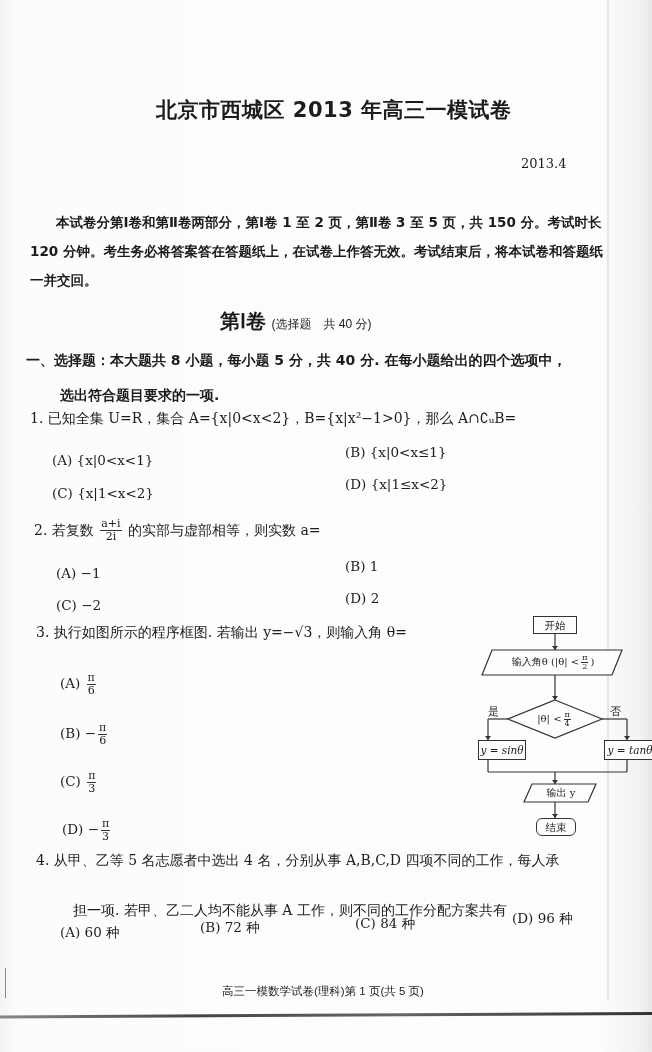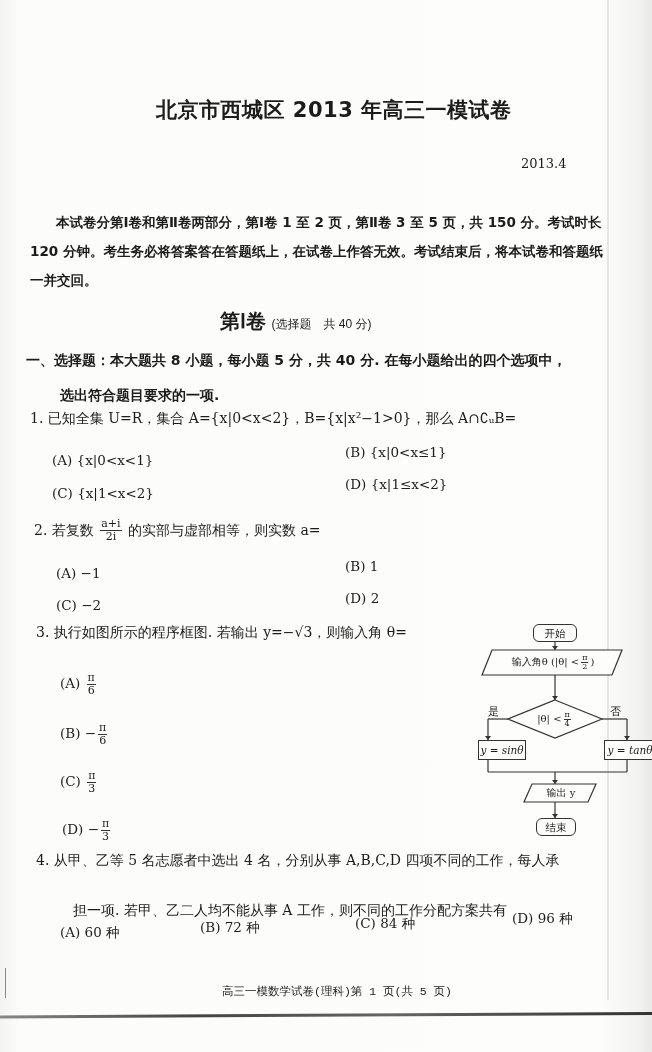--- a/index.html
+++ b/index.html
@@ -74,21 +74,21 @@
     .fc .node {
       position: absolute; font-size: 10.5px; text-align: center;
       border: 1.3px solid #333; background: #fdfdfc; white-space: nowrap;
     }
     .fc .para {
       position: absolute; font-size: 10px; text-align: center; white-space: nowrap;
     }
     .fc .label { position: absolute; font-size: 11px; }
     .fc svg { position: absolute; left: 0; top: 0; }
 
-    .footer { left: 222px; top: 984px; font-size: 11.5px; font-family: Liberation Mono, monospace; }
+    .footer { left: 222px; top: 984px; font-size: 11.5px; font-family: Liberation Sans, sans-serif; }
   </style>
 </head>
 <body>
 
 <div class="page">
   <div class="right-shadow"></div>
   <div class="left-mark"></div>
 
   <div class="abs title">北京市西城区 2013 年高三一模试卷</div>
   <div class="abs date">2013.4</div>
@@ -201,21 +201,21 @@
       <g fill="#333">
         <polygon points="74,34 80,34 77,38"></polygon>
         <polygon points="74,84 80,84 77,88"></polygon>
         <polygon points="7,124 13,124 10,128"></polygon>
         <polygon points="146,124 152,124 149,128"></polygon>
         <polygon points="74,168 80,168 77,172"></polygon>
         <polygon points="74,202 80,202 77,206"></polygon>
       </g>
     </svg>
 
-    <div class="node" style="left:55px; top:4px; width:42px; height:16px; line-height:16px; border-radius:6px;margin-top:8px;">开始</div>
+    <div class="node" style="left:55px; top:4px; width:42px; height:16px; line-height:16px; border-radius:0;">开始</div>
 
     <div class="para" style="left:14px; top:41px; width:122px; line-height:18px;">
       <span>输入角θ (|θ| &lt;</span><span class="frac" style="font-size:8px; line-height:8px;"><span class="num">π</span><span class="den">2</span></span>)
     </div>
 
     <div class="para" style="left:42px; top:98px; width:70px; line-height:18px;">
       <span>|θ| &lt;</span><span class="frac" style="font-size:8px; line-height:8px;"><span class="num">π</span><span class="den">4</span></span>
     </div>
 
     <div class="label" style="left:10px; top:92px;">是</div>

